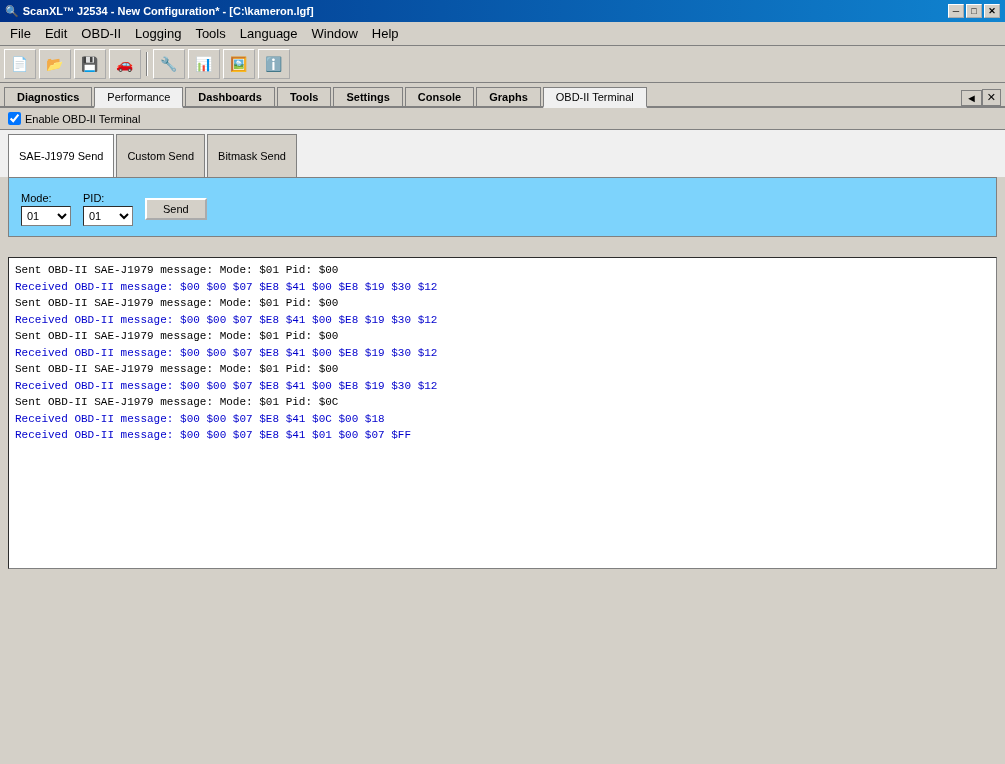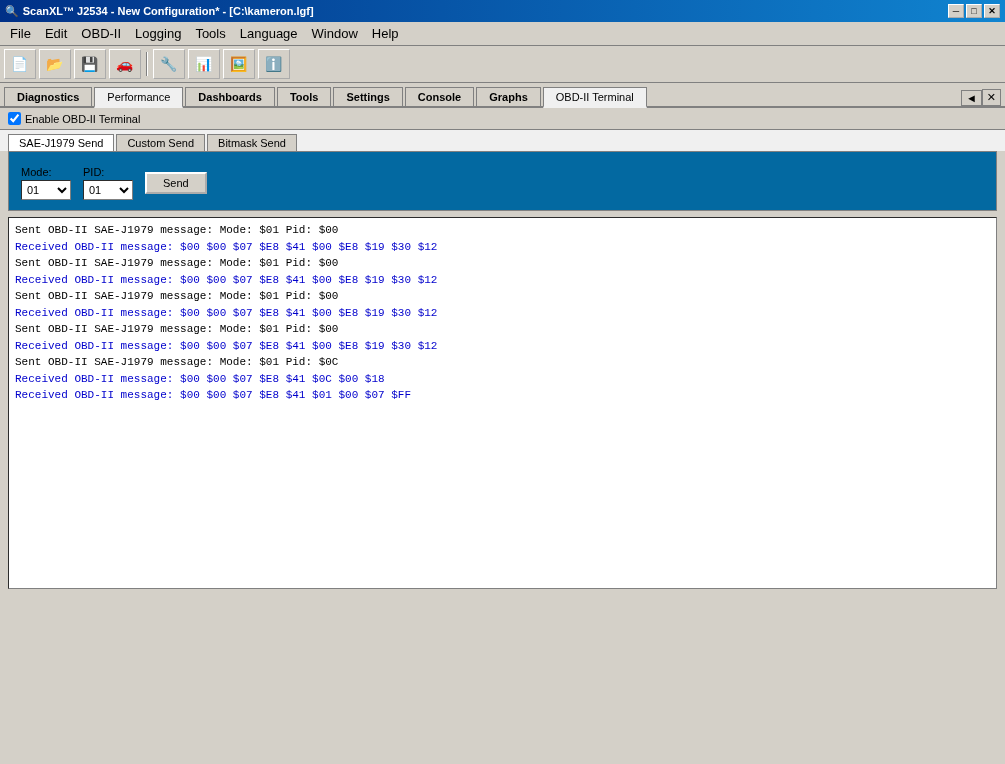--- a/index.html
+++ b/index.html
@@ -98,39 +98,39 @@
       display: flex; align-items: center; gap: 4px;
     }
 
     
     .inner-tab-bar {
       display: flex;
       padding: 4px 8px 0;
       background: #f0f0f0;
     }
     .inner-tab {
-      padding: 2px 10px;
+      padding: 15px 10px;
       border: 1px solid #808080;
       border-bottom: none;
       background: #d4d0c8;
       cursor: pointer;
       margin-right: 2px;
       font-size: 11px;
     }
     .inner-tab.active {
       background: #fff;
       border-bottom: 1px solid #fff;
       margin-bottom: -1px;
     }
 
     
     .form-panel {
       margin: 0 8px;
       border: 1px solid #808080;
-      background: #0369a1;
+      background: #7dd3fc;
       padding: 10px 12px;
     }
     .form-row { display: flex; align-items: center; gap: 12px; margin-top: 4px; }
     .form-label { font-size: 11px; }
     .form-select {
       height: 20px;
       font-size: 11px;
       background: #fff;
       border: 1px inset #808080;
       padding: 1px;
@@ -139,27 +139,27 @@
       padding: 2px 16px;
       height: 22px;
       background: #d4d0c8;
       border: 2px outset #fff;
       font-size: 11px;
       cursor: pointer;
     }
 
     
     .log-area {
-      margin: 6px 8px;
+      margin: 20px 8px;
       border: 1px inset #808080;
       background: #fff;
       padding: 4px 6px;
       font-size: 11px;
       font-family: 'Courier New', monospace;
-      height: 372px;
+      height: 312px;
       overflow-y: auto;
       line-height: 1.5;
     }
     .log-sent { color: #000; }
     .log-received { color: #0000cc; }
 
     .content-wrapper {
       display: flex;
       flex-direction: column;
       height: calc(764px - 22px - 22px - 32px);

